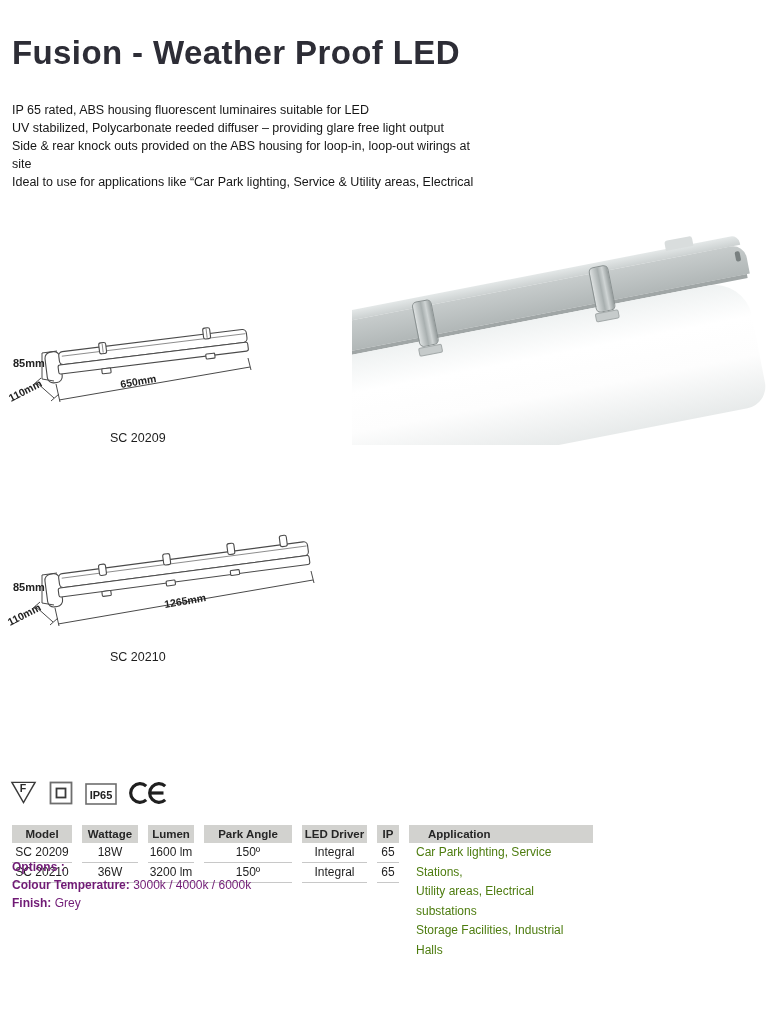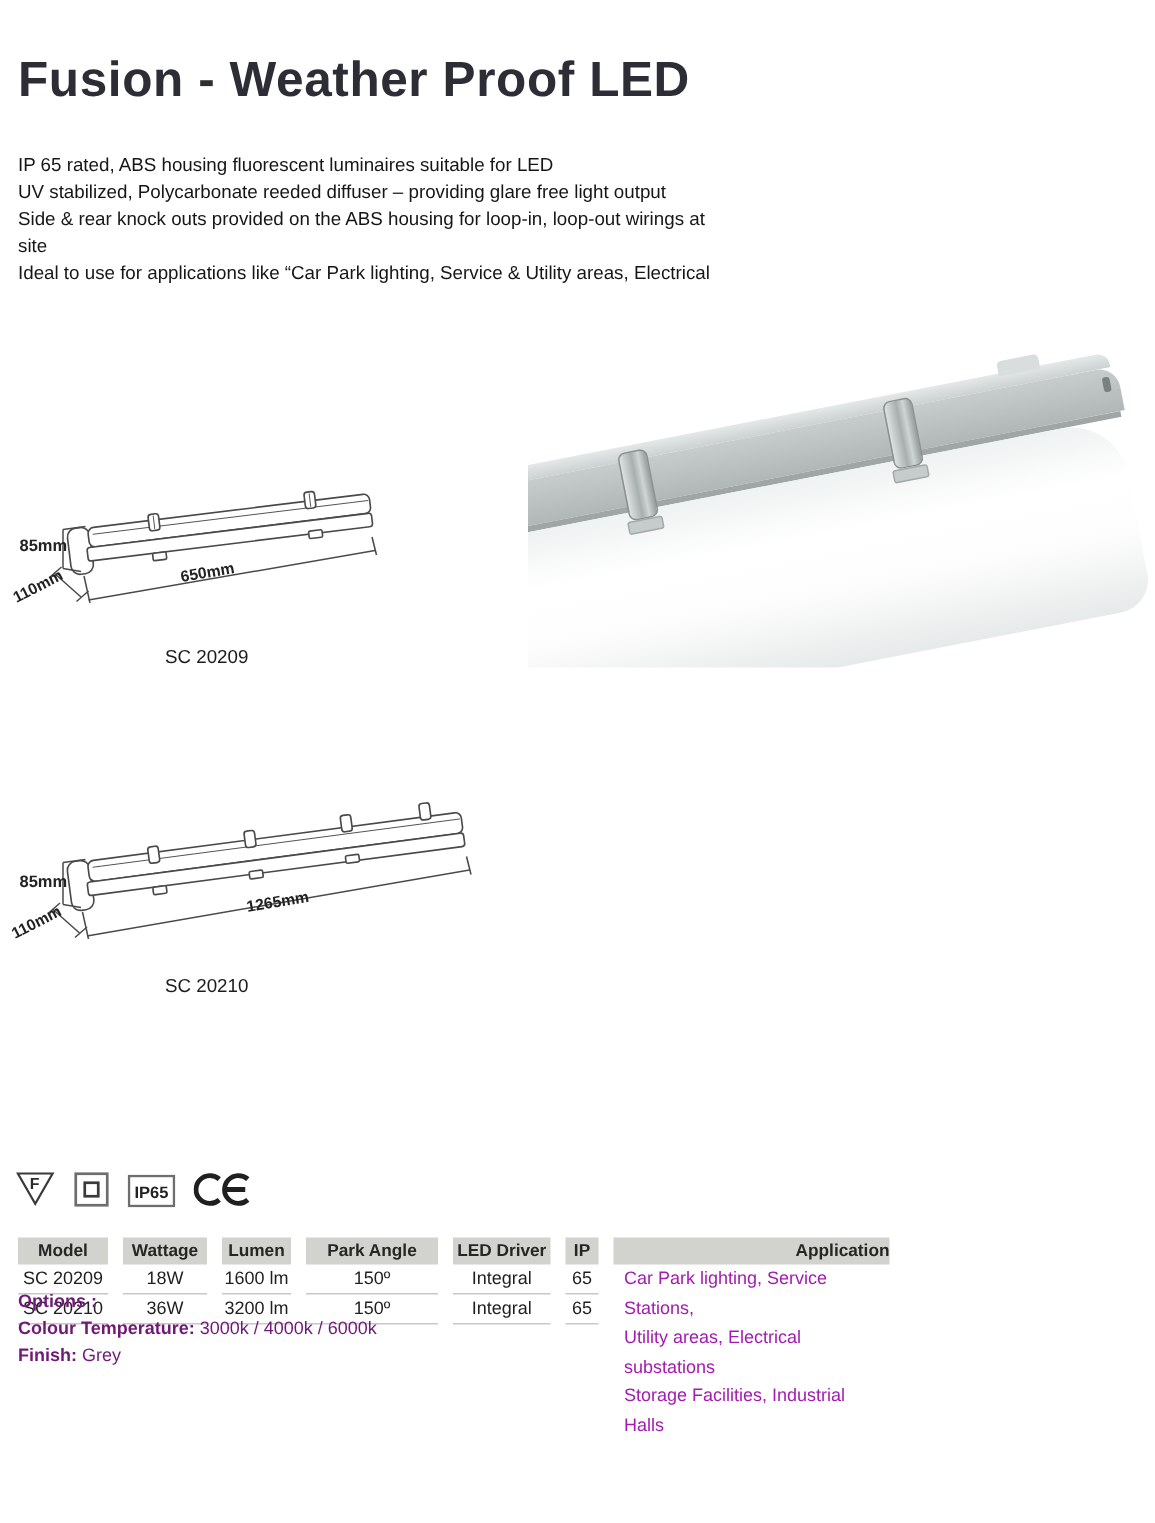--- a/index.html
+++ b/index.html
@@ -47,26 +47,26 @@
   
   #certs { left:10px; top:779px; display:flex; align-items:flex-end; gap:12px; height:26px; }
   #certs svg { display:block; }
 
   
   #spec-table { left:12px; top:825px; width:594px; display:grid;
        grid-template-columns:60px 56px 46px 88px 65px 22px 184px;
        grid-template-rows:18px 20px 20px 19px; column-gap:10px; }
   .th { background:#d2d2cf; font-weight:bold; font-size:11.5px; line-height:18px;
        text-align:center; color:#262626; grid-row:1; }
-  .th.left { text-align:right; padding-left:6px; }
+  .th.left { text-align:left; padding-left:19px; }
   .td { font-size:12px; line-height:19px; text-align:center; color:#1f1f1f;
        border-bottom:1px solid #c8c8c8; }
   .row2 { grid-row:3; }
   #app-cell { grid-column:7; grid-row:2 / span 3; font-size:12px; line-height:19.5px;
-       text-align:left; padding-left:7px; color:#a21caf; }
+       text-align:left; padding-left:7px; color:#4d7c0f; }
 
   
   #options { left:12px; top:858px; font-size:12px; line-height:18px; color:#701a75; }
   #options .lbl { font-weight:bold; }
 </style>
 </head>
 <body>
 
 <div id="page">
 

